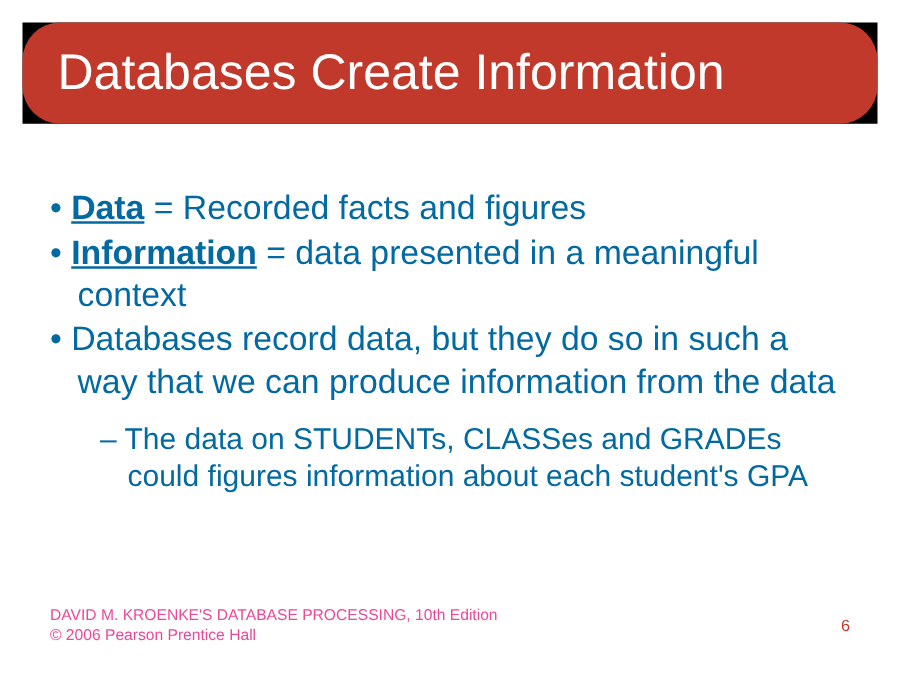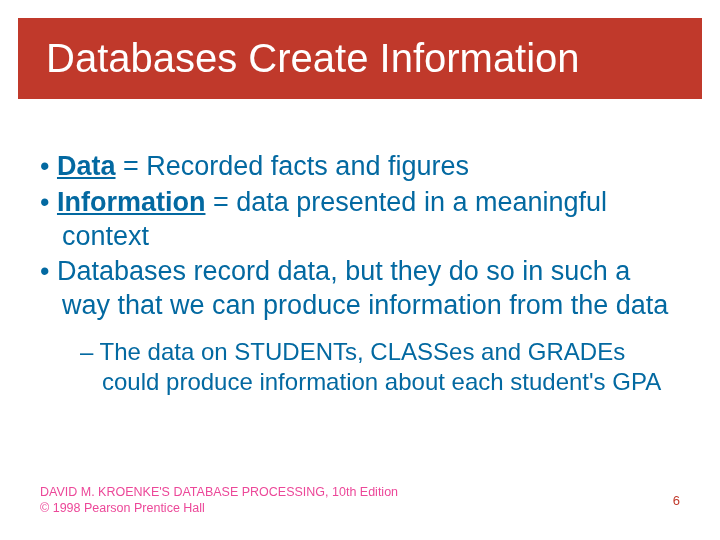--- a/index.html
+++ b/index.html
@@ -20,20 +20,21 @@
   .title-block {
     position: absolute;
     top: 18px;
     left: 18px;
     right: 18px;
     background: #000000;
   }
   .title-bar {
     background: #c0392b;
     padding: 18px 28px 18px 28px;
+    border-radius: 30px;
   }
   .title-bar h1 {
     margin: 0;
     font-size: 40px;
     font-weight: normal;
     color: #ffffff;
     white-space: nowrap;
   }
   .body {
     position: absolute;
@@ -100,24 +101,24 @@
     </div>
   </div>
 
   <div class="body">
     <ul class="main">
       <li><span class="bold underline">Data</span><span> = Recorded facts and figures</span></li>
       <li><span class="bold underline">Information</span><span> = data presented in a meaningful context</span></li>
       <li>Databases record data, but they do so in such a way that we can produce information from the data</li>
     </ul>
     <ul class="sub">
-      <li>The data on STUDENTs, CLASSes and GRADEs could produce information about each student's GPA</li>
+      <li>The data on STUDENTs, CLASSes and GRADEs could figures information about each student's GPA</li>
     </ul>
   </div>
 
   <div class="footer">
     <div>DAVID M. KROENKE'S DATABASE PROCESSING, 10th Edition</div>
-    <div>© 1998 Pearson Prentice Hall</div>
+    <div>© 2006 Pearson Prentice Hall</div>
   </div>
 
   <div class="pagenum">6</div>
 
 </div>
 
 </body></html>

